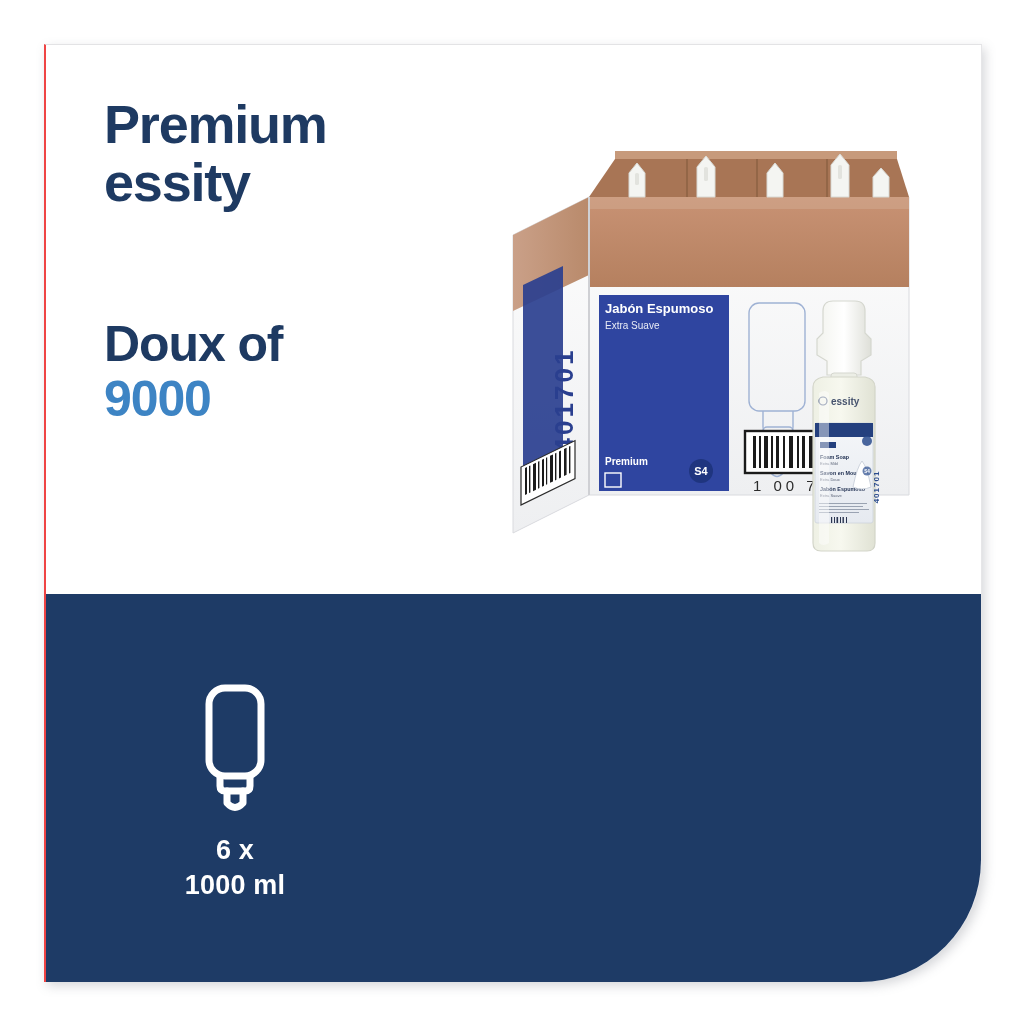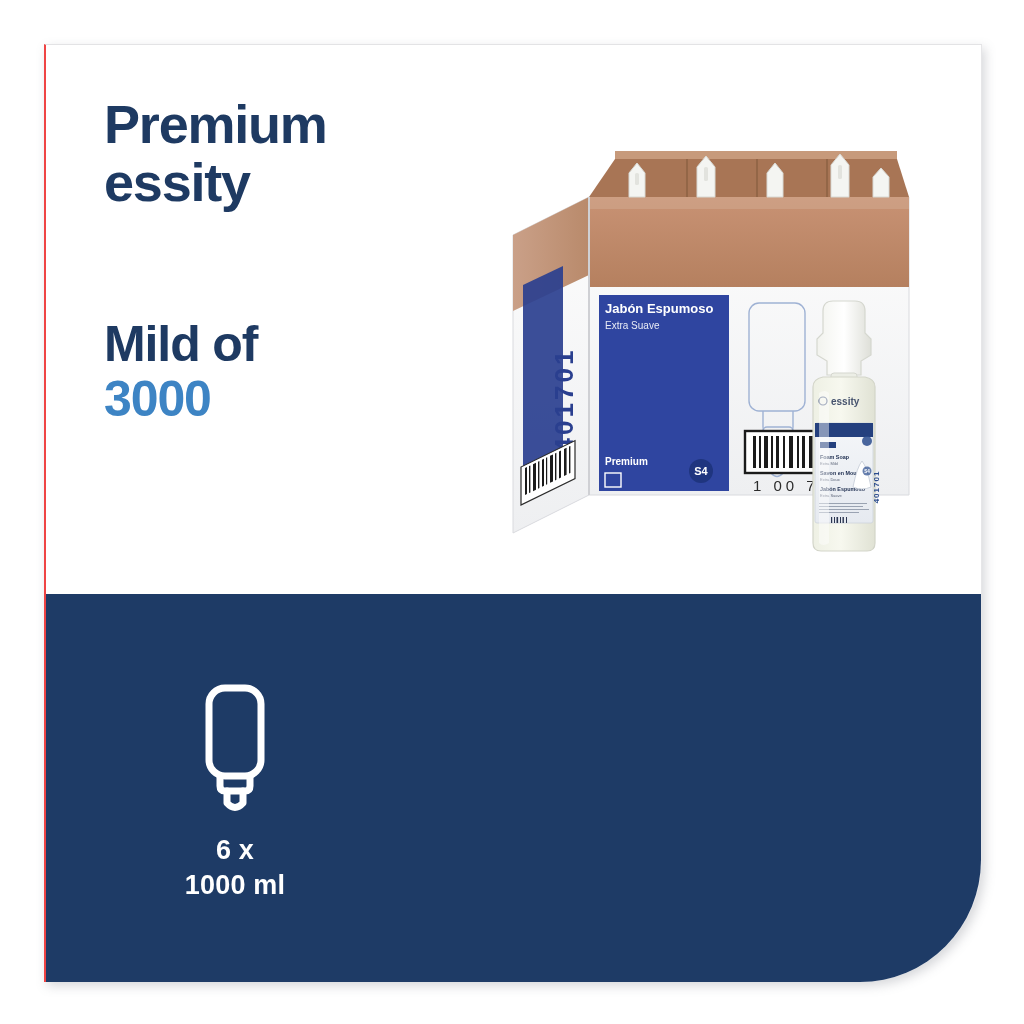--- a/index.html
+++ b/index.html
@@ -124,22 +124,22 @@
 
 <div class="canvas">
   <div class="card">
 
     <div class="headline">
       <div class="h-line">Premium</div>
       <div class="h-line">essity</div>
     </div>
 
     <div class="sub">
-      <div class="s-line">Mild of</div>
-      <div class="s-line accent">3000</div>
+      <div class="s-line">Doux of</div>
+      <div class="s-line accent">9000</div>
     </div>
 
     <div class="photo">
       <svg viewBox="0 0 430 430" width="430" height="430">
         <defs>
           <linearGradient id="kraft" x1="0" y1="0" x2="0" y2="1">
             <stop offset="0" stop-color="#c89274"></stop>
             <stop offset="1" stop-color="#b5805f"></stop>
           </linearGradient>
           <linearGradient id="kraftTop" x1="0" y1="0" x2="1" y2="0">

